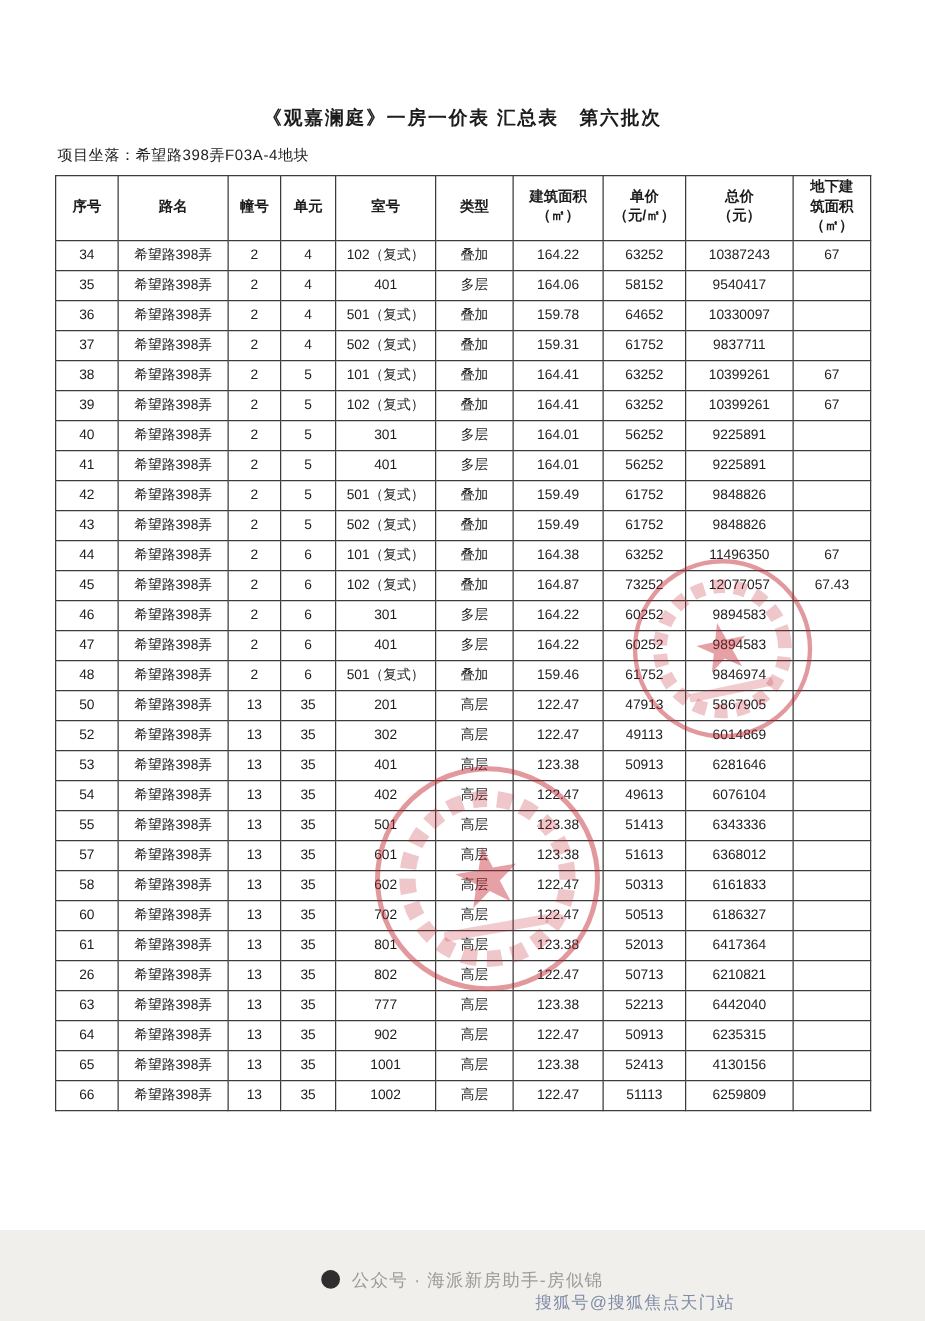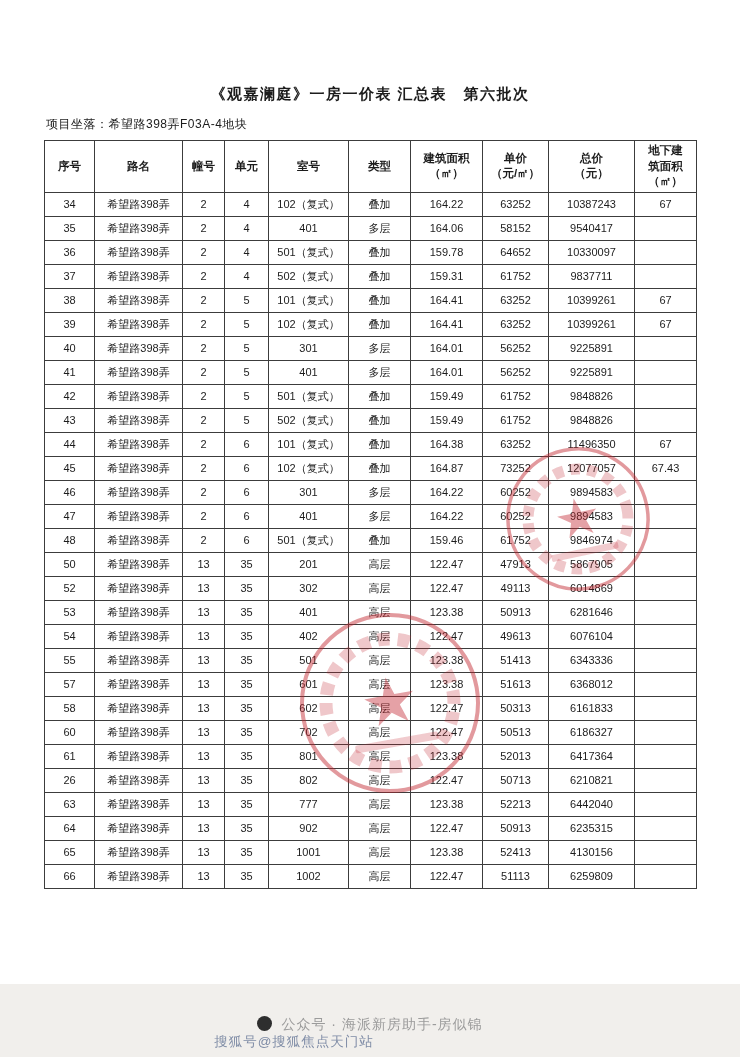--- a/index.html
+++ b/index.html
@@ -38,21 +38,21 @@
   }
   .account-line {
     position:absolute; top:993px; left:0; width:740px; text-align:center;
     color:#9b9b9b; font-size:14px; letter-spacing:1px;margin-top:23px;
   }
   .logo-dot {
     display:inline-block; width:15px; height:15px; border-radius:50%;
     background:#2e2e2e; vertical-align:-2px; margin-right:9px;
   }
   .watermark-line {
-    position:absolute; top:1033px; left:0; width:588px; text-align:center;
+    position:absolute; top:1033px; left:0; width:588px; text-align:right;
     color:#7f8ca6; font-size:13.5px; letter-spacing:1px;
   }
 </style>
 </head>
 <body>
 
 <div>
 
   <div class="doc-title">《观嘉澜庭》一房一价表 汇总表　第六批次</div>
   <div class="doc-subtitle">项目坐落：希望路398弄F03A-4地块</div>

